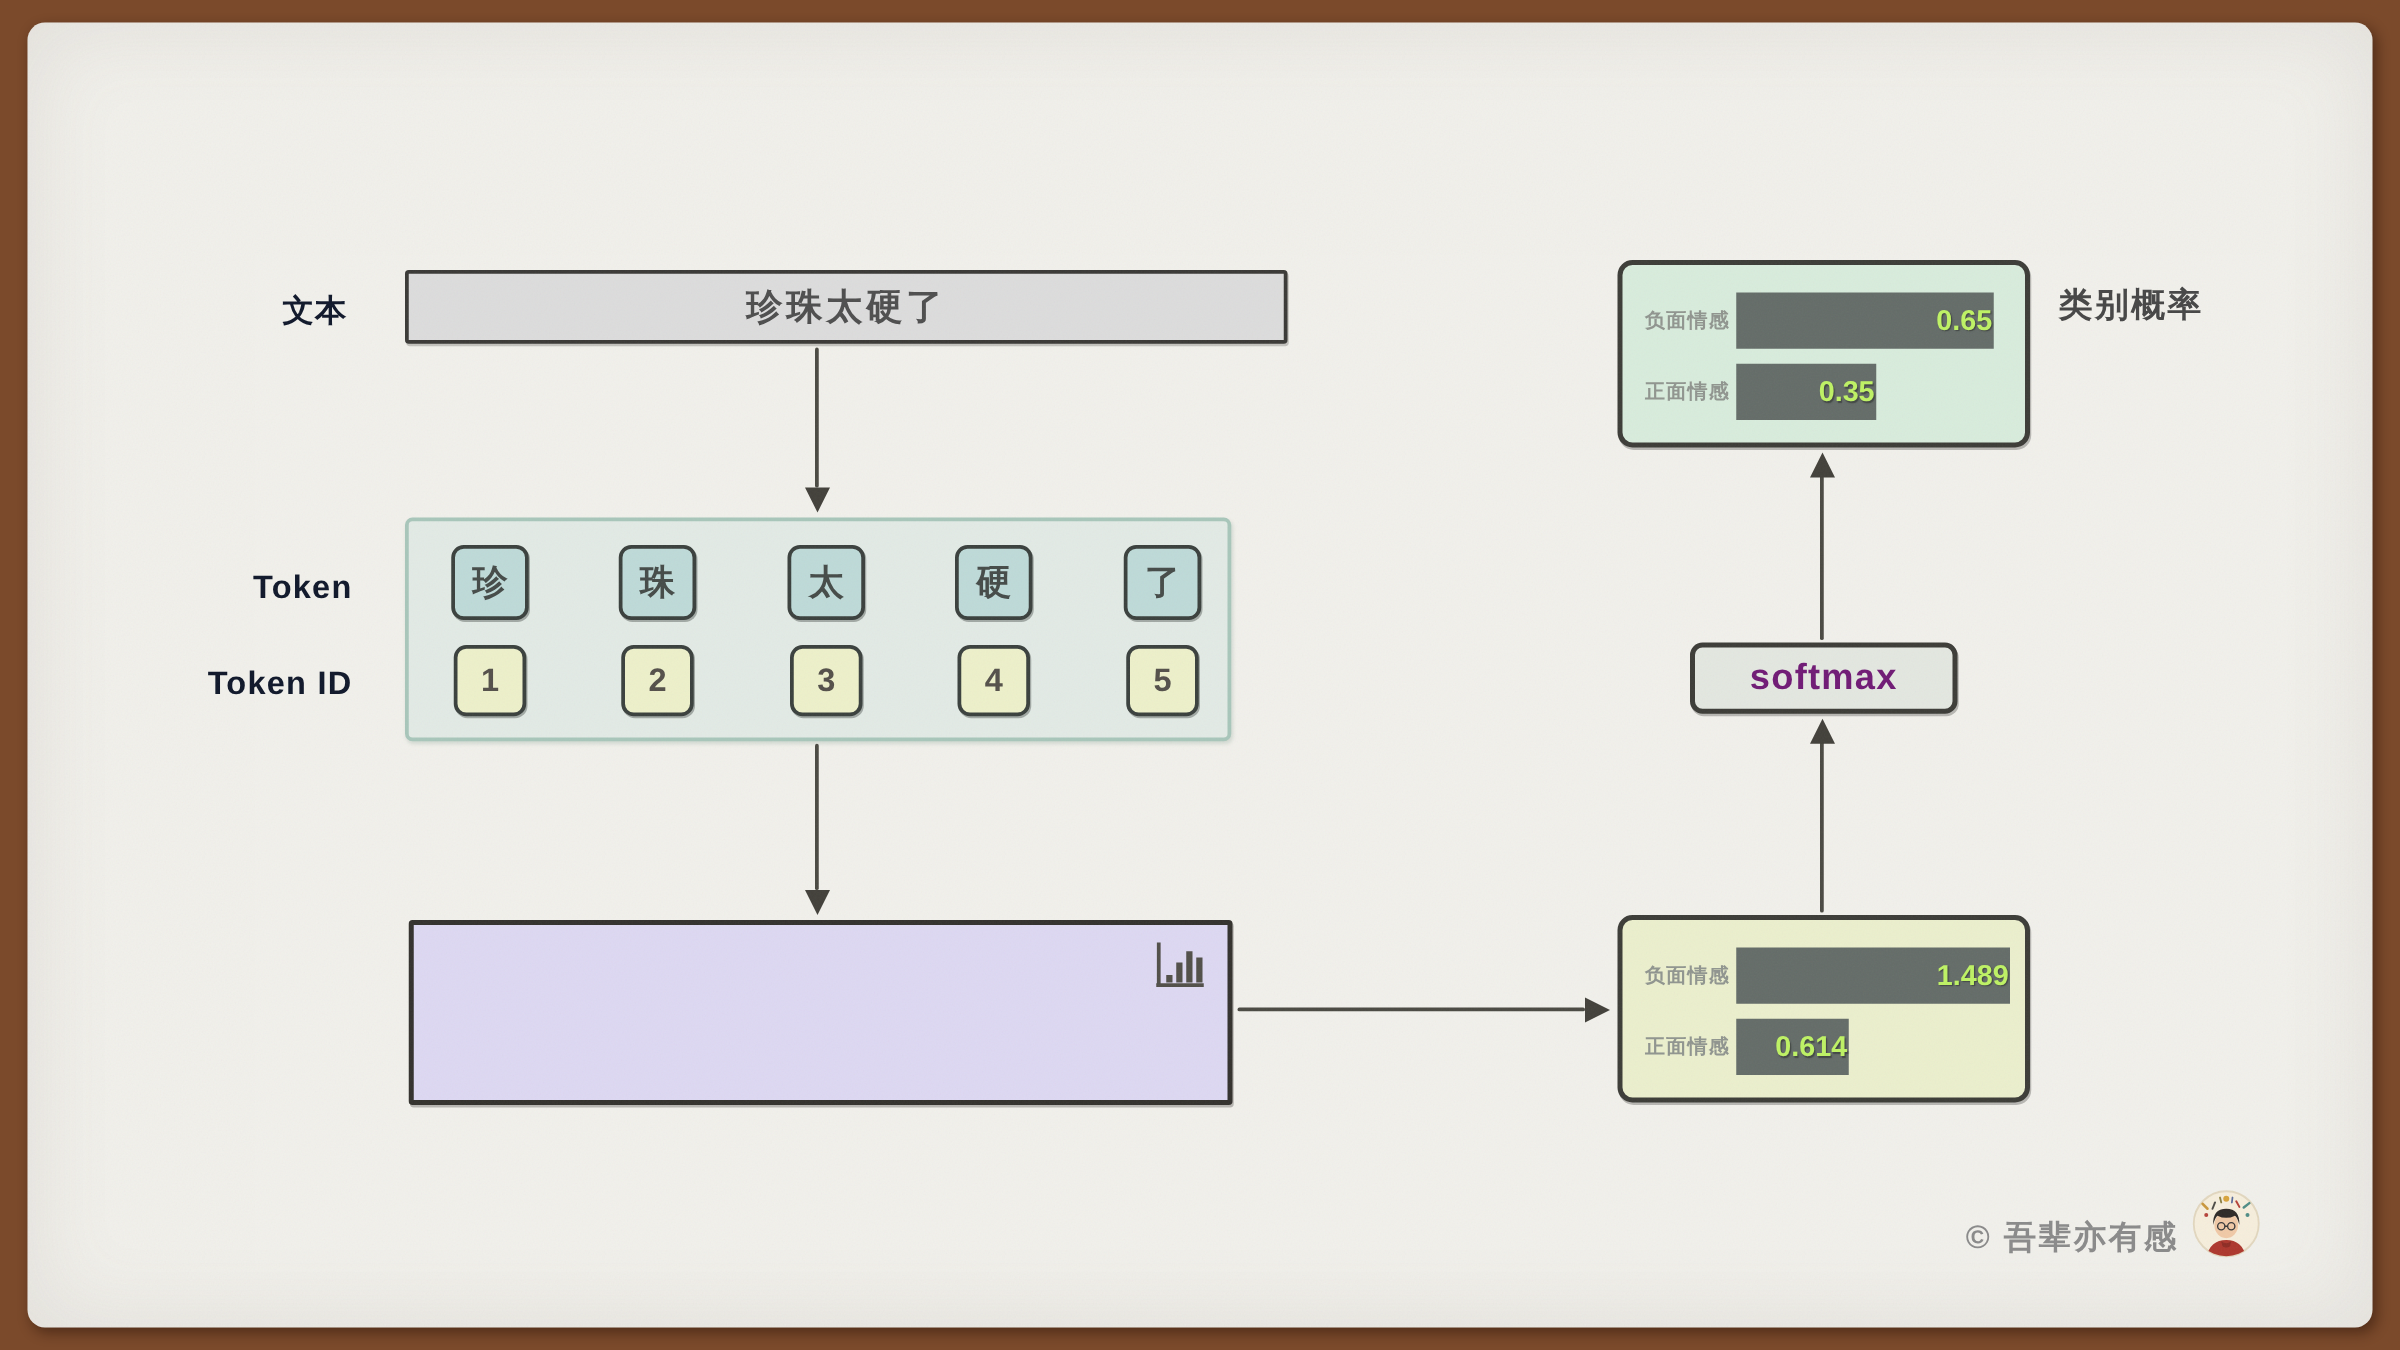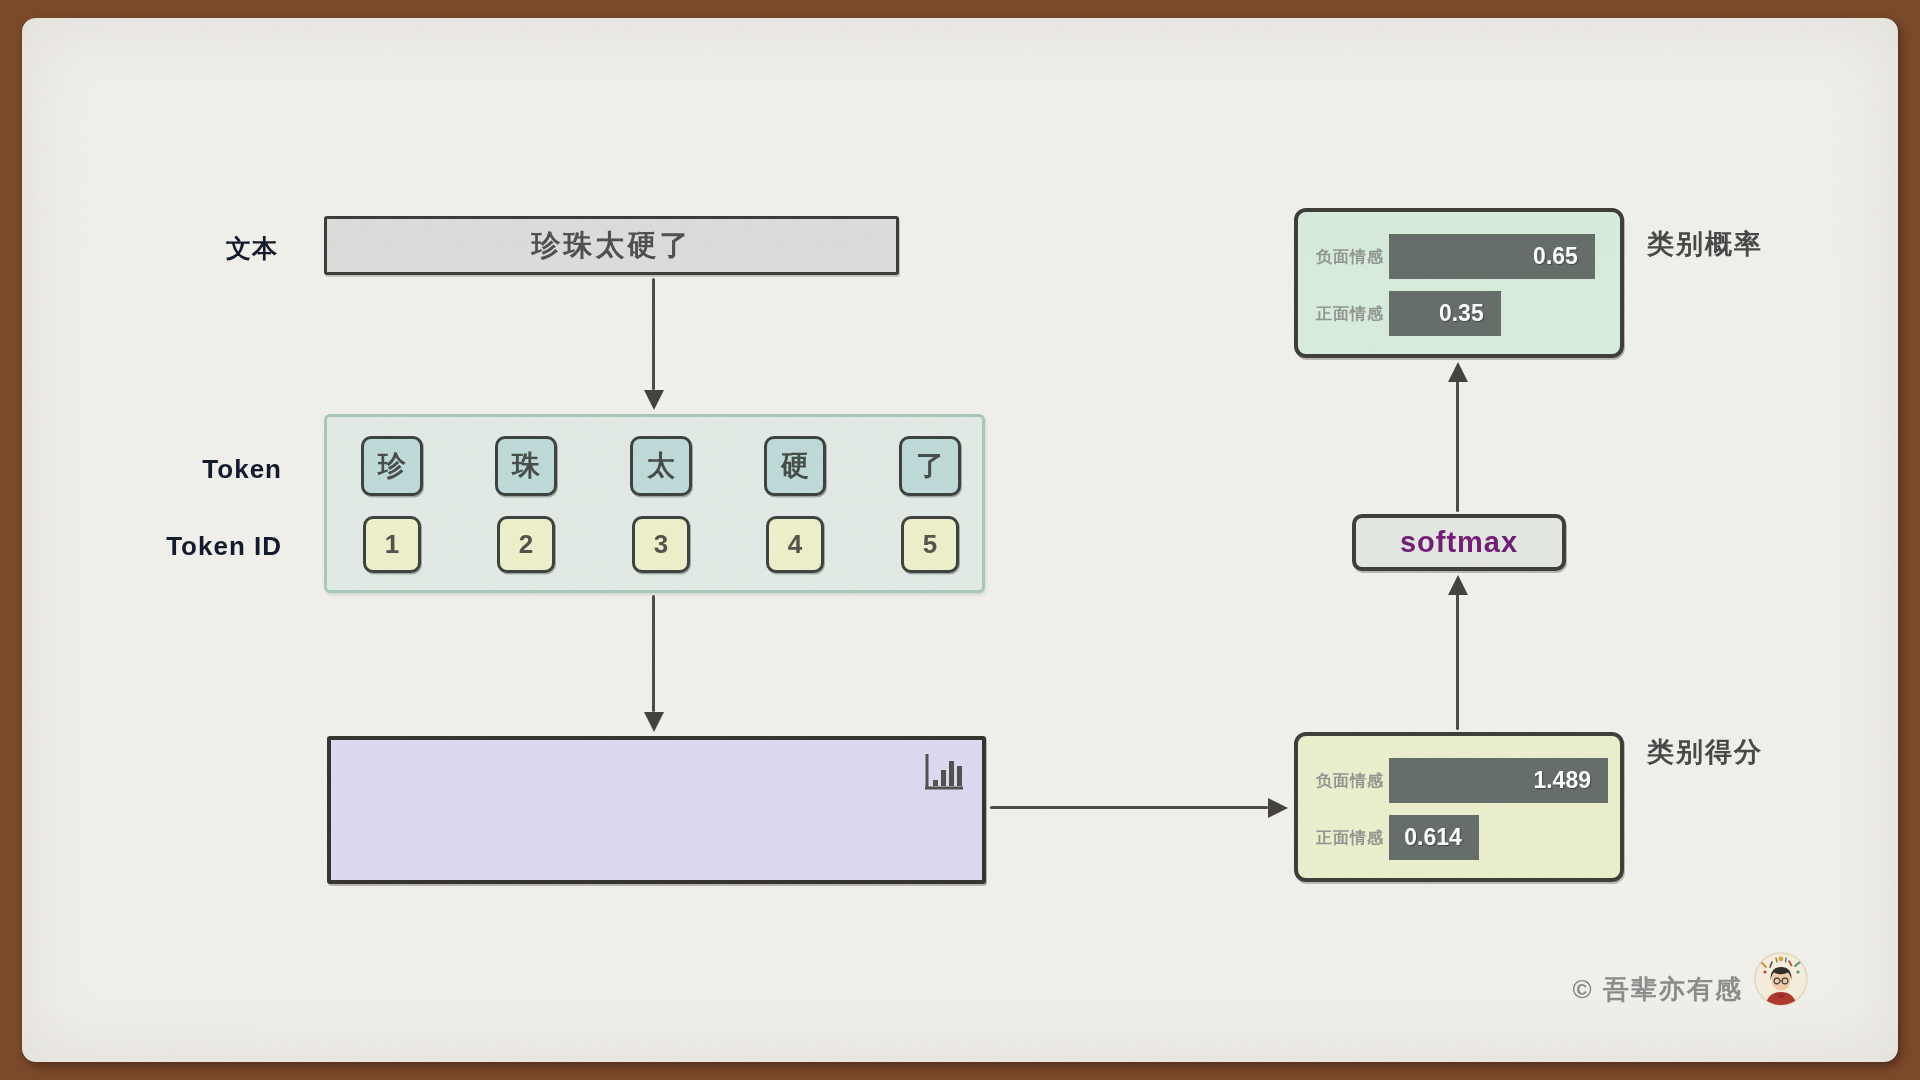--- a/index.html
+++ b/index.html
@@ -19,21 +19,21 @@
 
   .abs { position:absolute; }
 
   
   .stage-label { color:#0f172a; font-weight:bold; font-size:25px; letter-spacing:1px; }
   .lbl-text      { left:204px; top:214px; width:80px; }
   .lbl-token     { left:110px; top:436px; width:150px; text-align:right; font-size:26px; }
   .lbl-token-id  { left:90px;  top:513px; width:170px; text-align:right; font-size:26px; }
 
   .text-box {
-    left:302px; top:198px; width:575px; height:59px;
+    left:302px; top:198px; width:706px; height:59px;
     background:#dcdcdc; border:3px solid #3a3936; border-radius:3px;
     display:flex; align-items:center; justify-content:center;
     font-size:29px; font-weight:bold; color:#4e4e4e; letter-spacing:3px;
     box-shadow:1px 2px 0 rgba(60,57,50,.25);
   }
 
   .token-panel {
     left:302px; top:396px; width:661px; height:179px;
     background:#e2eae5; border:3px solid #a8c6ba; border-radius:6px;
     box-shadow:1px 2px 3px rgba(120,150,135,.25);
@@ -74,21 +74,21 @@
     box-shadow:1px 2px 0 rgba(50,50,45,.3);
   }
   .panel-scores { left:1272px; top:714px; background:#ebefcd; }
   .panel-probs  { left:1272px; top:190px; background:#d8ecdc; }
   .prow { position:absolute; left:0; height:45px; width:100%; }
   .prow.r0 { top:22px; } .prow.r1 { top:79px; }
   .plabel { position:absolute; left:18px; top:50%; transform:translateY(-50%);
     font-size:16px; color:#90958f; font-weight:bold; letter-spacing:1px; }
   .ptrack { position:absolute; left:91px; top:0; width:219px; height:45px; }
   .pbar { height:100%; background:#646c68; display:flex; align-items:center; justify-content:flex-end;
-    padding-right:17px; color:#ffffff; font-weight:bold; font-size:23px;
+    padding-right:1px; color:#bef264; font-weight:bold; font-size:23px;
     text-shadow:1px 1px 1px rgba(40,44,42,.6); }
 
   .panel-title { position:absolute; left:1625px; width:260px; font-size:27px; font-weight:bold; color:#464646; letter-spacing:2px; }
   .title-probs  { top:208px; }
   .title-scores { top:716px; }
 
   .softmax-box {
     left:1330px; top:496px; width:214px; height:57px;
     background:#e3e7e0; border:4px solid #3c3c37; border-radius:10px;
     display:flex; align-items:center; justify-content:center;
@@ -178,21 +178,20 @@
     </div>
     <div class="prow r1">
       <span class="plabel">正面情感</span>
       <div class="ptrack">
         <div class="pbar" style="width: 41%;">
           <span>0.614</span>
         </div>
       </div>
     </div>
   </div>
-  <div class="panel-title title-scores">类别得分</div>
 
   <div class="vline" style="left:1434px; top:575px; height:137px;"></div>
   <div class="head-up" style="left:1426px; top:557px;"></div>
 
   <div class="abs softmax-box">
     <span>softmax</span>
   </div>
 
   <div class="vline" style="left:1434px; top:362px; height:132px;"></div>
   <div class="head-up" style="left:1426px; top:344px;"></div>

